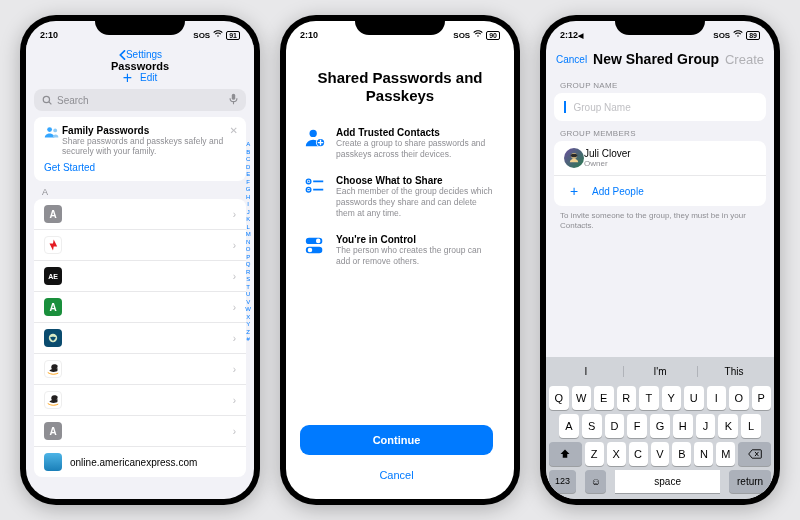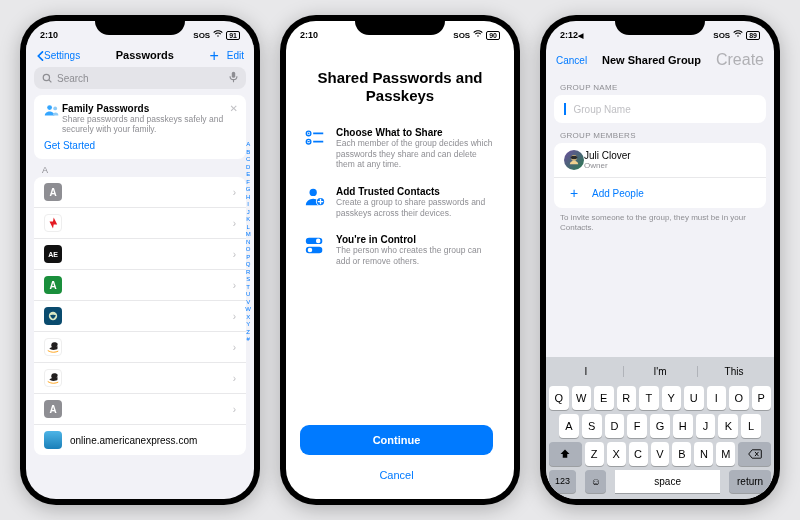--- a/index.html
+++ b/index.html
@@ -51,23 +51,24 @@
     font-weight: 600;
     height: 24px;
   }
   .status-right { display: flex; align-items: center; gap: 3px; font-size: 8px; }
   .status-right svg { height: 8px; }
 
   
   .nav-bar {
     display: flex;
     justify-content: space-between;
-    align-items: flex-end;
+    align-items: center;
     padding: 4px 10px 6px;
     background: #f2f2f7;
+    flex-direction: column;
   }
   .nav-back { color: #007aff; display:flex; align-items:center; font-size:10px;}
   .nav-title { font-weight: 600; font-size: 11px; }
   .nav-actions { display:flex; gap:8px; color:#007aff; align-items:center; font-size:10px;}
   .search-bar {
     margin: 0 8px 6px;
     background: #e4e4e9;
     border-radius: 8px;
     padding: 4px 8px;
     display: flex;
@@ -126,22 +127,22 @@
     background:#007aff; color:#fff; text-align:center;
     border-radius:9px; padding:9px; font-size:11px; font-weight:600;
     margin:0 14px 6px;
   }
   .btn-cancel { color:#007aff; text-align:center; font-size:11px; padding:8px;}
   .p2-bottom { position:absolute; bottom:10px; left:0; right:7px;}
 
   
   .nav3 { display:flex; justify-content:space-between; padding:6px 10px; align-items:center;}
   .nav3 .cancel{ color:#007aff; font-size:10px;}
-  .nav3 .title{ font-weight:600; font-size:11px;}
-  .nav3 .create{ color:#b0b0b4; font-size:16px;}
+  .nav3 .title{ font-weight:600; font-size:14px;}
+  .nav3 .create{ color:#b0b0b4; font-size:13px;}
   .form-label { color:#8e8e93; font-size:8px; margin:8px 14px 3px; text-transform:uppercase; letter-spacing:0.3px;}
   .input-card { background:#fff; border-radius:8px; margin:0 8px; padding:8px 10px; display:flex; align-items:center; gap:8px;}
   .cursor { width:1.5px; height:12px; background:#007aff; }
   .placeholder { color:#c0c0c4; font-size:10px;}
   .member-row { display:flex; align-items:center; gap:0; padding:7px 10px; border-bottom:0.5px solid #e8e8ea;}
   .avatar { width:20px; height:20px; border-radius:50%; background: linear-gradient(135deg,#6b4f9e,#2a7b4f); display:flex; align-items:center; justify-content:center;}
   .m-name { font-size:10px; font-weight:500; }
   .m-role { font-size:8px; color:#8e8e93; }
   .add-row { display:flex; align-items:center; gap:8px; padding:7px 10px;}
   .add-plus { color:#007aff; font-size:14px; width:20px; text-align:center;}
@@ -349,46 +350,46 @@
       </span>
     </div>
 
     <div class="intro-wrap">
       <div class="intro-title">Shared Passwords and Passkeys</div>
 
       <div class="features">
         <div class="feat">
           <div class="feat-ico">
             <svg width="22" height="22" viewBox="0 0 24 24">
+                <circle cx="10" cy="7" r="4" fill="#007aff"></circle>
+                <path d="M2 21c0-4 4-7 8-7s8 3 8 7" fill="#007aff"></path>
+                <circle cx="18" cy="17" r="5" fill="#fff"></circle>
+                <circle cx="18" cy="17" r="4" fill="#007aff"></circle>
+                <path d="M18 14v6M15 17h6" stroke="#fff" stroke-width="1.5"></path>
+              </svg>
+          </div>
+          <div>
+            <div class="feat-title">Add Trusted Contacts</div>
+            <div class="feat-sub">Create a group to share passwords and passkeys across their devices.</div>
+          </div>
+        </div>
+        <div class="feat">
+          <div class="feat-ico">
+            <svg width="22" height="22" viewBox="0 0 24 24">
                 <circle cx="5" cy="7" r="2.5" stroke="#007aff" stroke-width="1.5" fill="none"></circle>
                 <circle cx="5" cy="7" r="1" fill="#007aff"></circle>
                 <line x1="10" y1="7" x2="21" y2="7" stroke="#007aff" stroke-width="2"></line>
                 <circle cx="5" cy="16" r="2.5" stroke="#007aff" stroke-width="1.5" fill="none"></circle>
                 <line x1="3.8" y1="16" x2="6.2" y2="16" stroke="#007aff" stroke-width="1.2"></line>
                 <line x1="10" y1="16" x2="21" y2="16" stroke="#007aff" stroke-width="2"></line>
               </svg>
           </div>
           <div>
             <div class="feat-title">Choose What to Share</div>
             <div class="feat-sub">Each member of the group decides which passwords they share and can delete them at any time.</div>
-          </div>
-        </div>
-        <div class="feat">
-          <div class="feat-ico">
-            <svg width="22" height="22" viewBox="0 0 24 24">
-                <circle cx="10" cy="7" r="4" fill="#007aff"></circle>
-                <path d="M2 21c0-4 4-7 8-7s8 3 8 7" fill="#007aff"></path>
-                <circle cx="18" cy="17" r="5" fill="#fff"></circle>
-                <circle cx="18" cy="17" r="4" fill="#007aff"></circle>
-                <path d="M18 14v6M15 17h6" stroke="#fff" stroke-width="1.5"></path>
-              </svg>
-          </div>
-          <div>
-            <div class="feat-title">Add Trusted Contacts</div>
-            <div class="feat-sub">Create a group to share passwords and passkeys across their devices.</div>
           </div>
         </div>
         <div class="feat">
           <div class="feat-ico">
             <svg width="22" height="22" viewBox="0 0 24 24">
                 <rect x="2" y="4" width="18" height="7" rx="3.5" fill="#007aff"></rect>
                 <circle cx="15.5" cy="7.5" r="2.5" fill="#fff"></circle>
                 <rect x="2" y="14" width="18" height="7" rx="3.5" fill="#007aff"></rect>
                 <circle cx="6.5" cy="17.5" r="2.5" fill="#fff"></circle>
               </svg>

